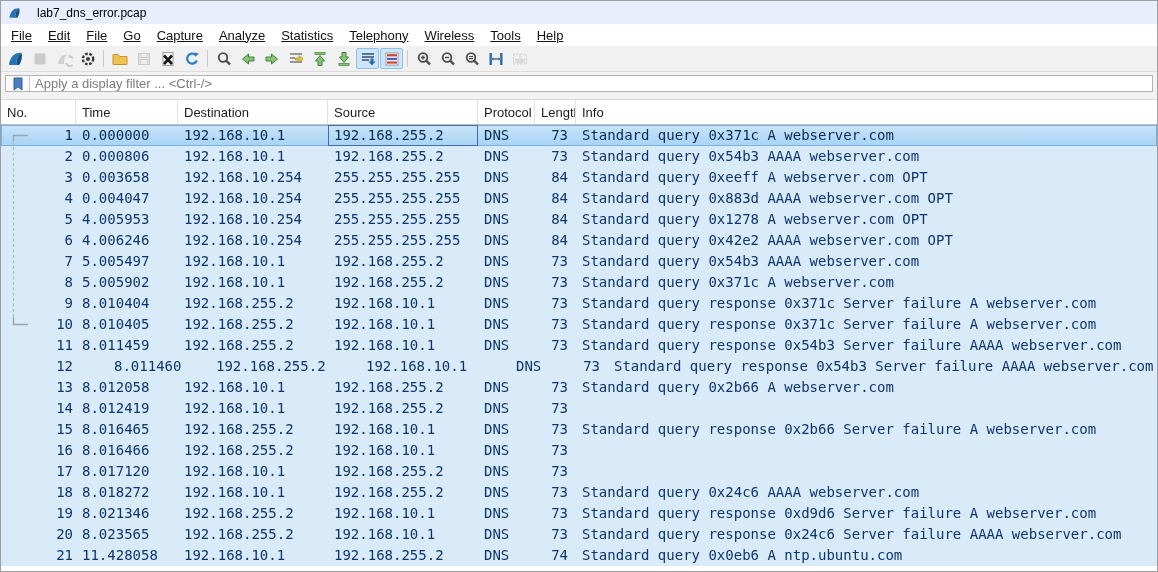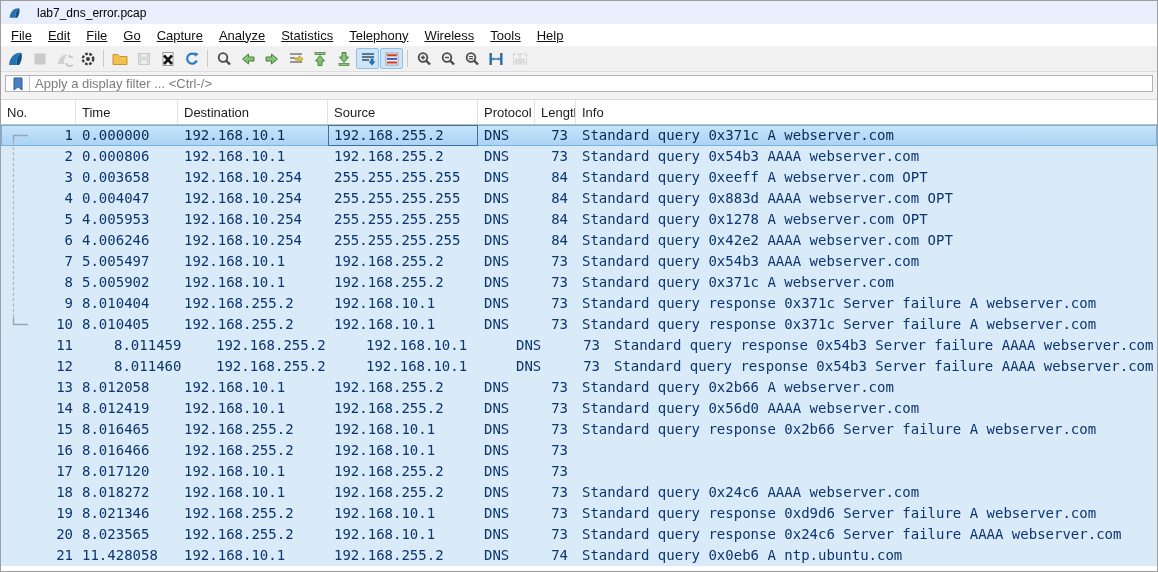--- a/index.html
+++ b/index.html
@@ -324,21 +324,21 @@
         <div class="pcell c-no" style="width: 75px;">10</div>
         <div class="pcell c-time" style="width: 102px;">8.010405</div>
         <div class="pcell c-src" style="width: 150px;">192.168.255.2</div>
         <div class="pcell c-dest" style="width: 150px;">192.168.10.1</div>
         <div class="pcell c-proto" style="width: 57px;">DNS</div>
         <div class="pcell c-len" style="width: 41px;">73</div>
         <div class="pcell c-info">Standard query response 0x371c Server failure A webserver.com</div>
       </div>
       <div class="prow">
         <div class="pcell c-no" style="width: 75px;">11</div>
-        <div class="pcell c-time" style="width: 102px; margin-left: 32px;">8.011459</div>
+        <div class="pcell c-time" style="width: 102px;">8.011459</div>
         <div class="pcell c-src" style="width: 150px;">192.168.255.2</div>
         <div class="pcell c-dest" style="width: 150px;">192.168.10.1</div>
         <div class="pcell c-proto" style="width: 57px;">DNS</div>
         <div class="pcell c-len" style="width: 41px;">73</div>
         <div class="pcell c-info">Standard query response 0x54b3 Server failure AAAA webserver.com</div>
       </div>
       <div class="prow">
         <div class="pcell c-no" style="width: 75px;">12</div>
         <div class="pcell c-time" style="width: 102px; margin-left: 32px;">8.011460</div>
         <div class="pcell c-src" style="width: 150px;">192.168.255.2</div>
@@ -356,21 +356,20 @@
         <div class="pcell c-len" style="width: 41px;">73</div>
         <div class="pcell c-info">Standard query 0x2b66 A webserver.com</div>
       </div>
       <div class="prow">
         <div class="pcell c-no" style="width: 75px;">14</div>
         <div class="pcell c-time" style="width: 102px;">8.012419</div>
         <div class="pcell c-src" style="width: 150px;">192.168.10.1</div>
         <div class="pcell c-dest" style="width: 150px;">192.168.255.2</div>
         <div class="pcell c-proto" style="width: 57px;">DNS</div>
         <div class="pcell c-len" style="width: 41px;">73</div>
-        <div class="pcell c-info">Standard query 0x56d0 AAAA webserver.com</div>
       </div>
       <div class="prow">
         <div class="pcell c-no" style="width: 75px;">15</div>
         <div class="pcell c-time" style="width: 102px;">8.016465</div>
         <div class="pcell c-src" style="width: 150px;">192.168.255.2</div>
         <div class="pcell c-dest" style="width: 150px;">192.168.10.1</div>
         <div class="pcell c-proto" style="width: 57px;">DNS</div>
         <div class="pcell c-len" style="width: 41px;">73</div>
         <div class="pcell c-info">Standard query response 0x2b66 Server failure A webserver.com</div>
       </div>

